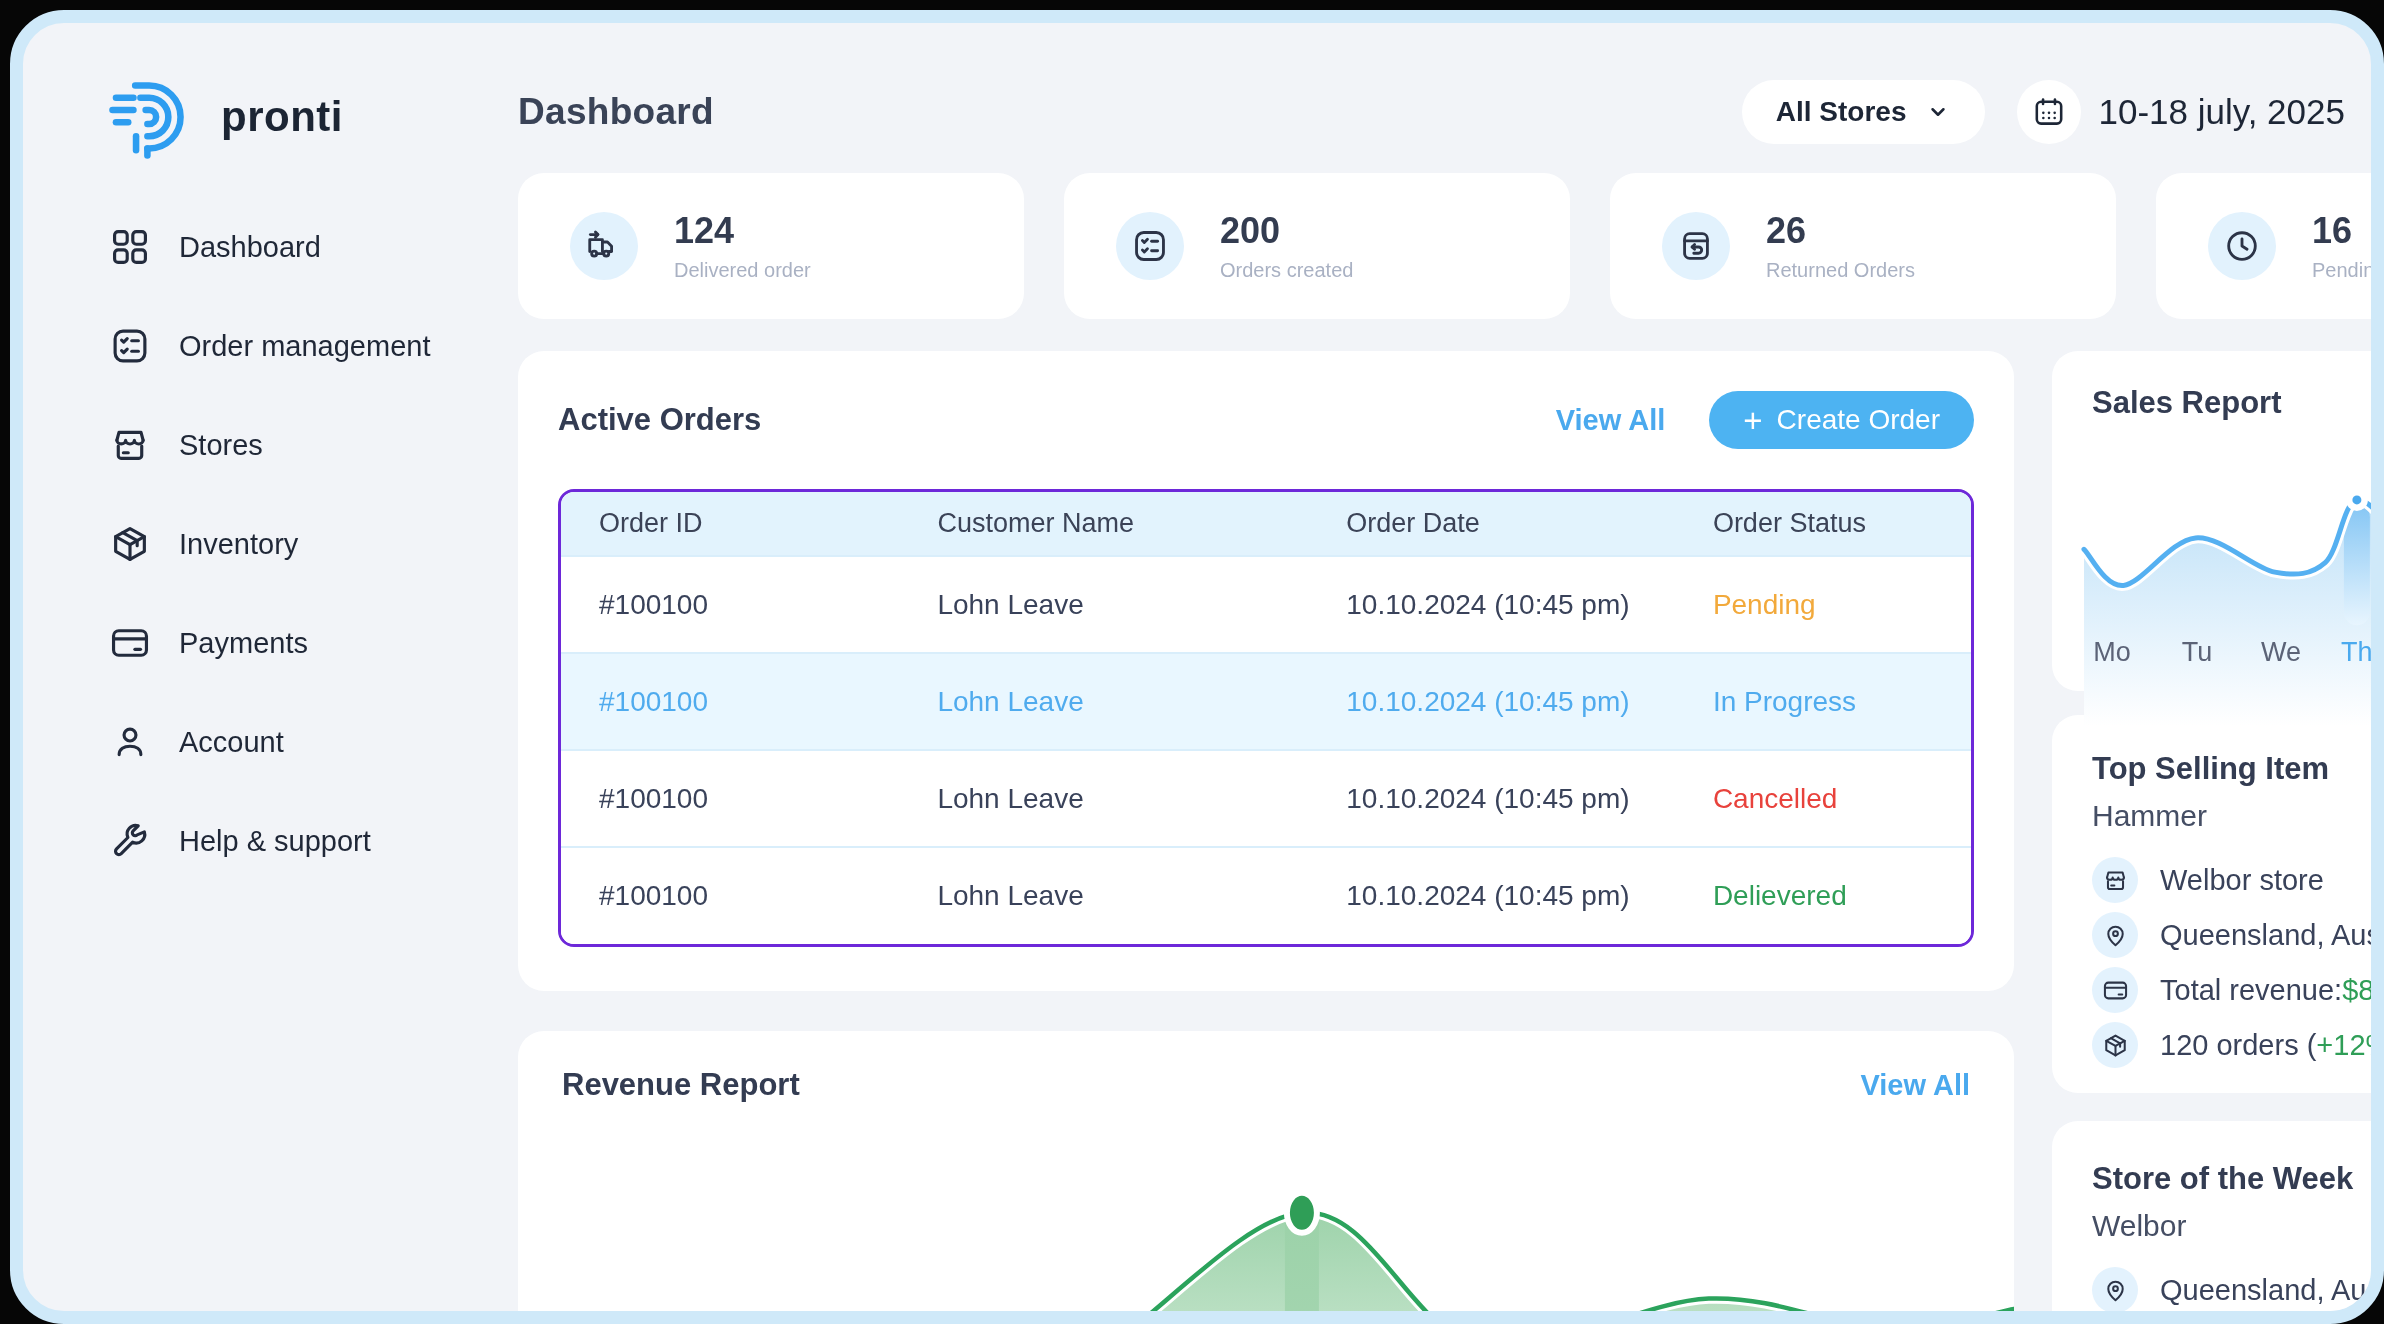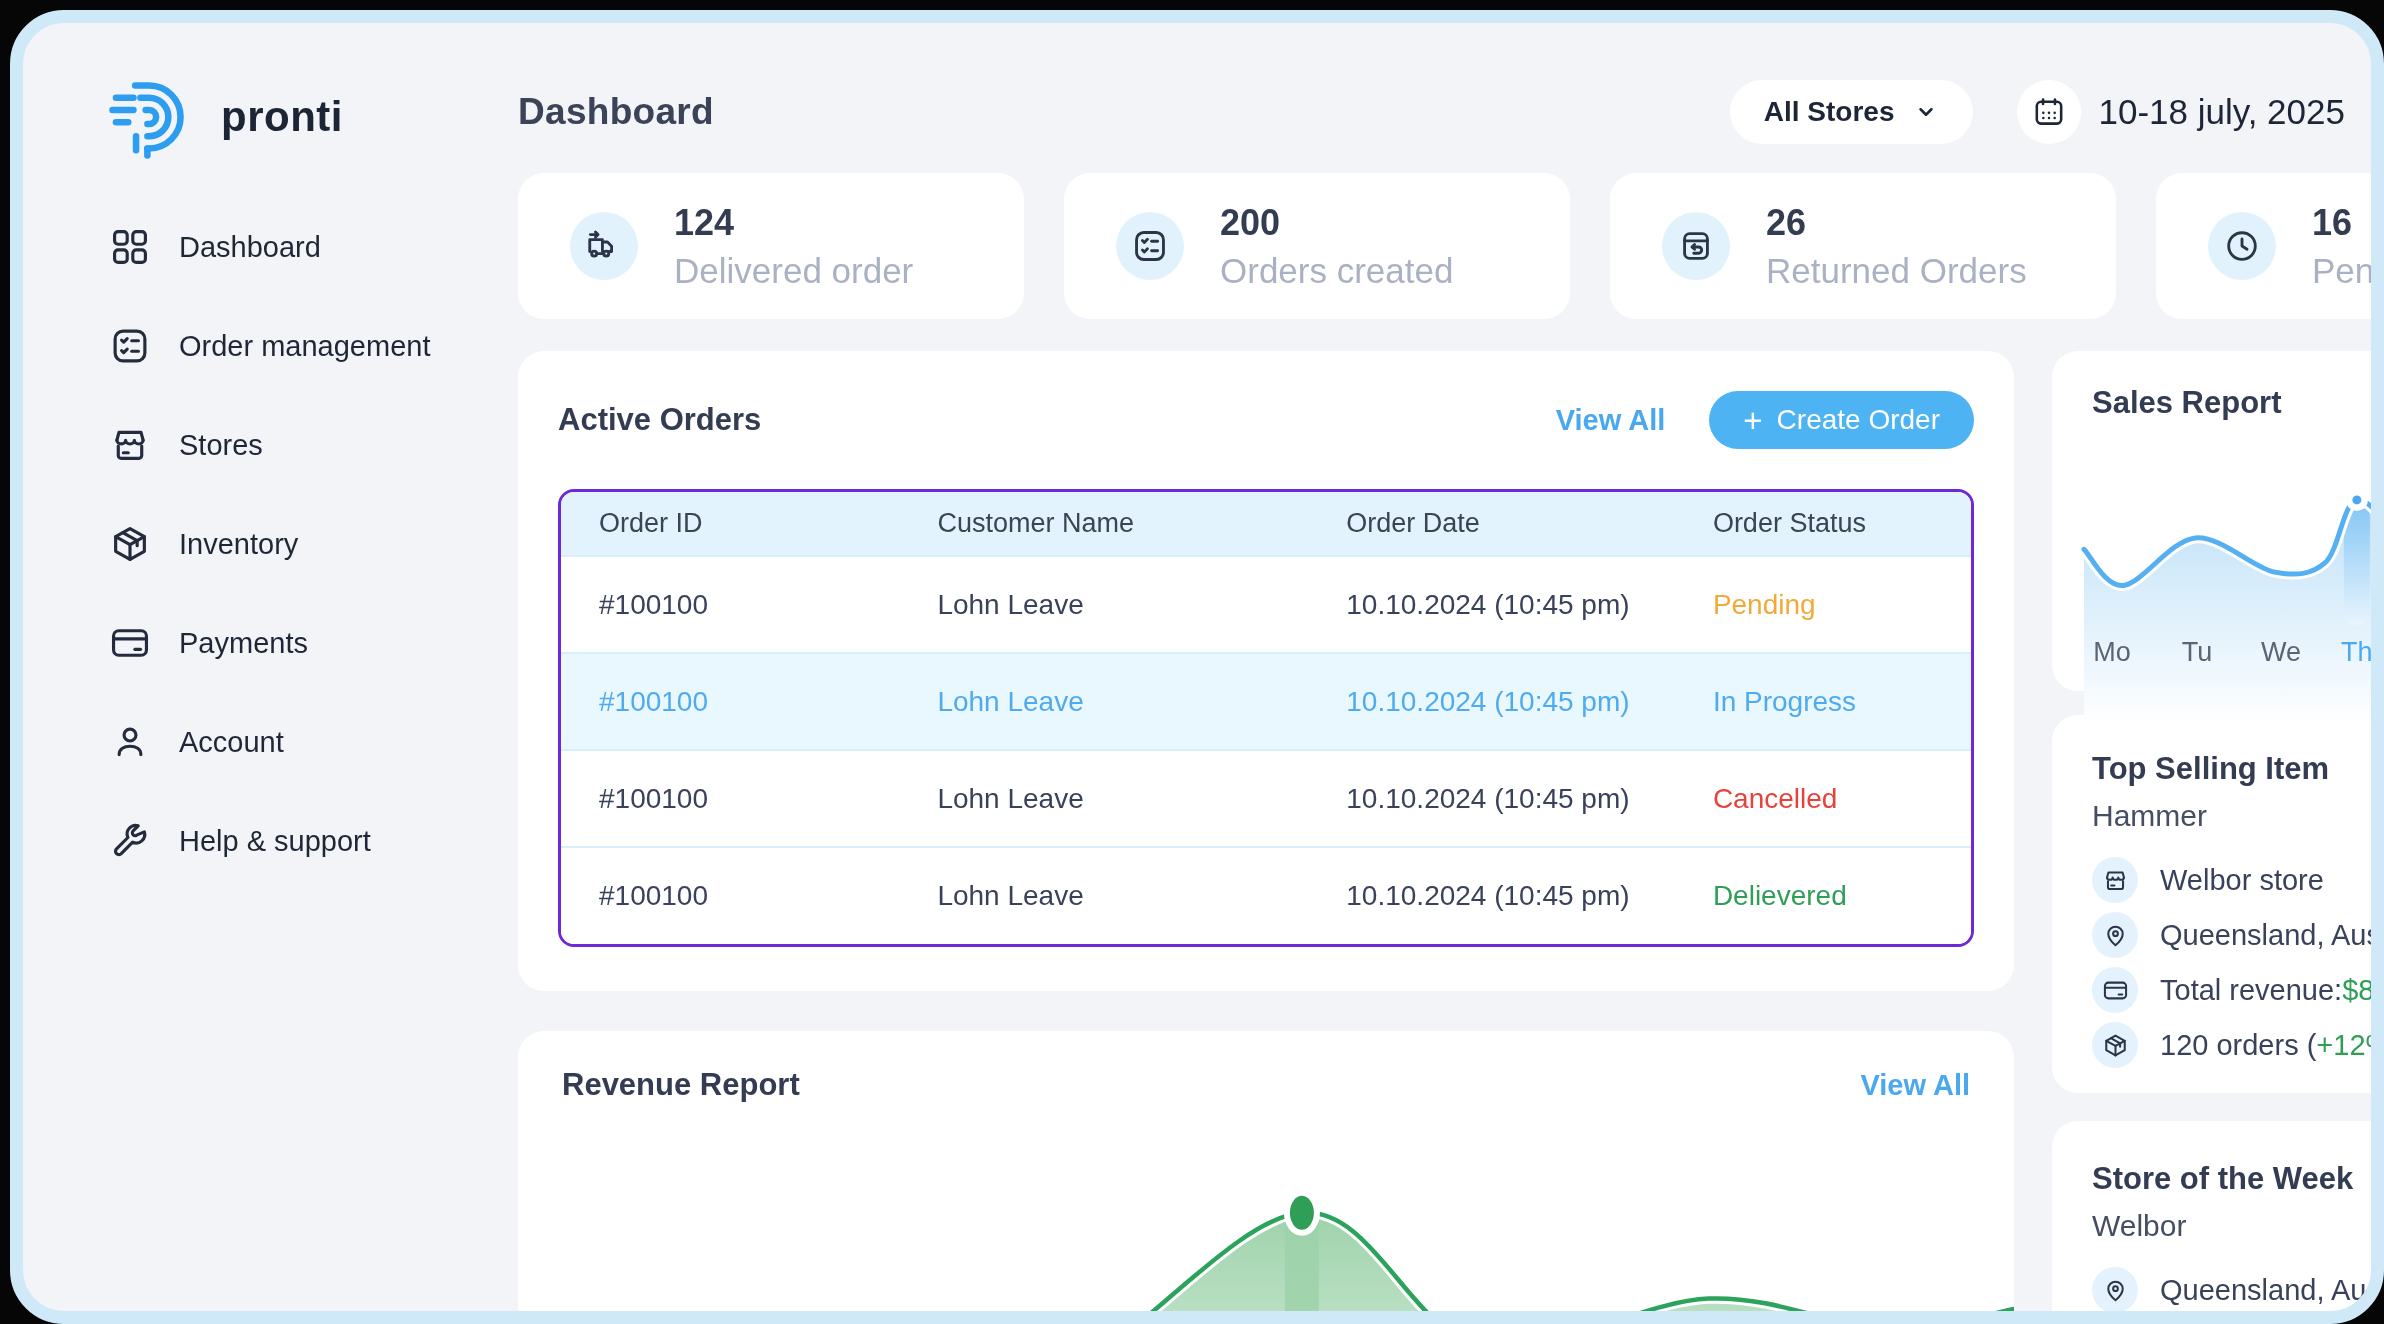--- a/index.html
+++ b/index.html
@@ -13,37 +13,37 @@
   .logo{display:flex;align-items:center;gap:16px;height:76px;}
   .logo-text{font-size:42px;font-weight:700;color:#1c2534;letter-spacing:.5px;}
   .nav{margin-top:60px;}
   .nav-item{display:flex;align-items:center;gap:28px;height:64px;margin-bottom:35px;cursor:pointer;}
   .nav-ic{width:42px;height:42px;color:#232b3d;}
   .nav-label{font-size:29px;font-weight:500;color:#1f2737;}
   
   .main{flex:1;min-width:0;padding:56px 0 0 0;}
   .header{display:flex;align-items:center;height:66px;padding-right:26px;}
   .page-title{font-size:37px;font-weight:700;color:#3a4357;letter-spacing:.3px;}
-  .header-right{margin-left:auto;display:flex;align-items:center;gap:44px;}
+  .header-right{margin-left:auto;display:flex;align-items:center;gap:32px;}
   .store-pill{display:flex;align-items:center;gap:18px;background:#fff;height:64px;padding:0 34px;
     border-radius:32px;font-size:28px;font-weight:600;color:#1d2636;cursor:pointer;}
   .chev{width:26px;height:26px;color:#1d2636;}
   .date-group{display:flex;align-items:center;gap:18px;}
   .cal-circle{width:64px;height:64px;border-radius:50%;background:#fff;display:flex;align-items:center;justify-content:center;cursor:pointer;}
   .cal-ic{width:34px;height:34px;color:#1d2636;}
   .date-text{font-size:35px;font-weight:500;color:#1d2636;}
   
   .stats{display:flex;gap:40px;margin-top:28px;}
   .stat-card{position:relative;width:506px;height:146px;flex:none;background:#fff;border-radius:26px;
     display:flex;align-items:center;padding-left:52px;}
   .stat-circle{width:68px;height:68px;border-radius:50%;background:#e2f2fd;display:flex;align-items:center;justify-content:center;flex:none;}
   .stat-ic{width:38px;height:38px;color:#2c3447;}
   .stat-info{margin-left:36px;}
   .stat-value{font-size:36px;font-weight:700;color:#333c50;}
-  .stat-label{font-size:35px;color:#a9b1c3;margin-top:7px;white-space:nowrap;}
+  .stat-label{font-size:20px;color:#a9b1c3;margin-top:7px;white-space:nowrap;}
   
   .content{display:flex;gap:38px;margin-top:32px;align-items:flex-start;}
   .left-col{width:1496px;flex:none;}
   .right-col{width:422px;flex:none;}
   .panel{background:#fff;border-radius:26px;}
   .panel-head{display:flex;align-items:center;}
   .panel-title{font-size:31px;font-weight:700;color:#333c52;}
   .view-all{margin-left:auto;color:#4aa9ee;font-size:29px;font-weight:600;cursor:pointer;}
   
   .orders-panel{height:640px;padding:40px 40px 0;}

